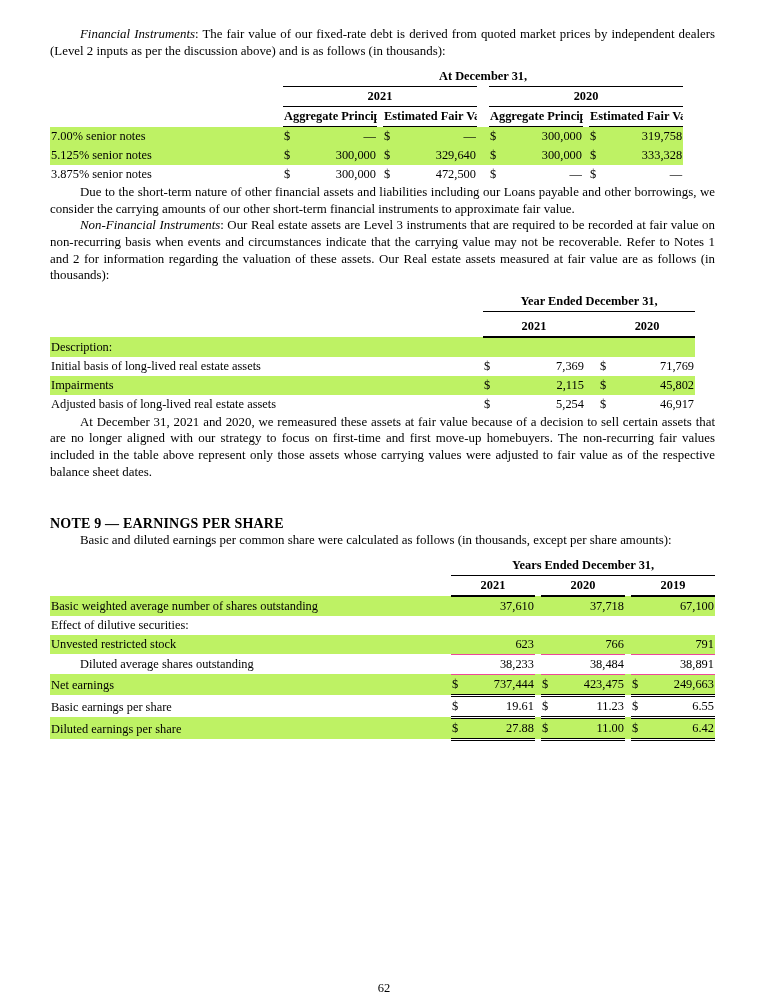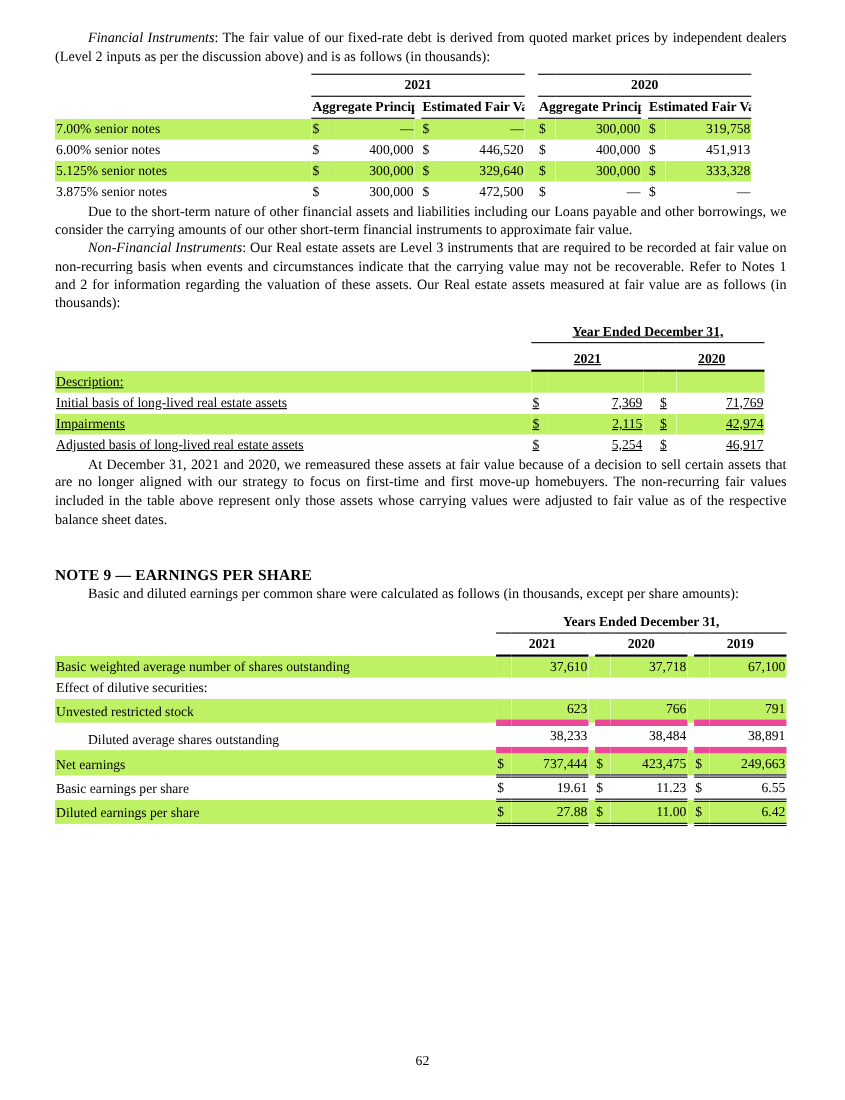--- a/index.html
+++ b/index.html
@@ -56,25 +56,25 @@
     line-height:12px;
     text-align:center;
     white-space:normal;
     height:26px;
     padding-bottom:3px;
   }
   tr.sh { background:#bef264; }
   .bt  { border-top:1px solid #000; }
   .bb  { border-bottom:1px solid #000; }
   .bb2 { border-bottom:2px solid #000; }
-  .u   { border-bottom:6px solid #ec4899; }
+  .u   { border-bottom:1px solid #ec4899; }
   .uu  { border-bottom:3px double #000; }
   .footer {
     position:absolute;
-    left:0; bottom:28px;
+    left:0; bottom:4px;
     width:100%;
     text-align:center;
     font-size:12.5px;
   }
 </style>
 </head>
 <body>
 
 <div class="page">
 
@@ -89,20 +89,24 @@
       <col style="width:16px">
         <col style="width:78px">
         <col style="width:12px">
       <col style="width:16px">
         <col style="width:78px">
         <col style="width:6px">
       <col style="width:16px">
         <col style="width:78px">
     </colgroup>
     <tbody>
+        <tr>
+      <td></td>
+      <td colspan="11" class="ttl">At December 31,</td>
+    </tr>
     <tr>
       <td></td>
       <td colspan="5" class="yr bt bb">2021</td>
       <td></td>
       <td colspan="5" class="yr bt bb">2020</td>
     </tr>
     <tr>
       <td></td>
       <td colspan="2" class="ch bb">Aggregate Principal</td>
       <td></td>
@@ -118,34 +122,20 @@
       <td class="val">—</td>
       <td></td>
       <td class="cur">$</td>
       <td class="val">—</td>
       <td></td>
       <td class="cur">$</td>
       <td class="val">300,000</td>
       <td></td>
       <td class="cur">$</td>
       <td class="val">319,758</td>
-    </tr>
-    <tr>
-      <td class="lbl">6.00% senior notes</td>
-      <td class="cur">$</td>
-      <td class="val">400,000</td>
-      <td></td>
-      <td class="cur">$</td>
-      <td class="val">446,520</td>
-      <td></td>
-      <td class="cur">$</td>
-      <td class="val">400,000</td>
-      <td></td>
-      <td class="cur">$</td>
-      <td class="val">451,913</td>
     </tr>
     <tr class="sh">
       <td class="lbl">5.125% senior notes</td>
       <td class="cur">$</td>
       <td class="val">300,000</td>
       <td></td>
       <td class="cur">$</td>
       <td class="val">329,640</td>
       <td></td>
       <td class="cur">$</td>
@@ -168,21 +158,21 @@
       <td class="cur">$</td>
       <td class="val">—</td>
     </tr>
   </tbody>
     </table>
 
   <p class="body-text mt-para">Due to the short-term nature of other financial assets and liabilities including our Loans payable and other borrowings, we consider the carrying amounts of our other short-term financial instruments to approximate fair value.</p>
 
   <p class="body-text mt-para-sm"><i>Non-Financial Instruments</i><span>: Our Real estate assets are Level 3 instruments that are required to be recorded at fair value on non-recurring basis when events and circumstances indicate that the carrying value may not be recoverable.  Refer to Notes 1 and 2 for information regarding the valuation of these assets. Our Real estate assets measured at fair value are as follows (in thousands):</span></p>
 
-  <table class="fin mt-table" style="width:645px;text-decoration:underline;">
+  <table class="fin mt-table" style="width:645px;">
     <colgroup>
       <col style="width:433px">
         <col style="width:16px">
         <col style="width:86px">
         <col style="width:14px">
       <col style="width:16px">
         <col style="width:80px">
     </colgroup>
     <tbody>
         <tr>
@@ -210,21 +200,21 @@
       <td></td>
       <td class="cur">$</td>
       <td class="val">71,769</td>
     </tr>
     <tr class="sh">
       <td class="lbl">Impairments</td>
       <td class="cur">$</td>
       <td class="val">2,115</td>
       <td></td>
       <td class="cur">$</td>
-      <td class="val">42,974</td>
+      <td class="val">45,802</td>
     </tr>
     <tr>
       <td class="lbl">Adjusted basis of long-lived real estate assets</td>
       <td class="cur">$</td>
       <td class="val">5,254</td>
       <td></td>
       <td class="cur">$</td>
       <td class="val">46,917</td>
     </tr>
   </tbody>

